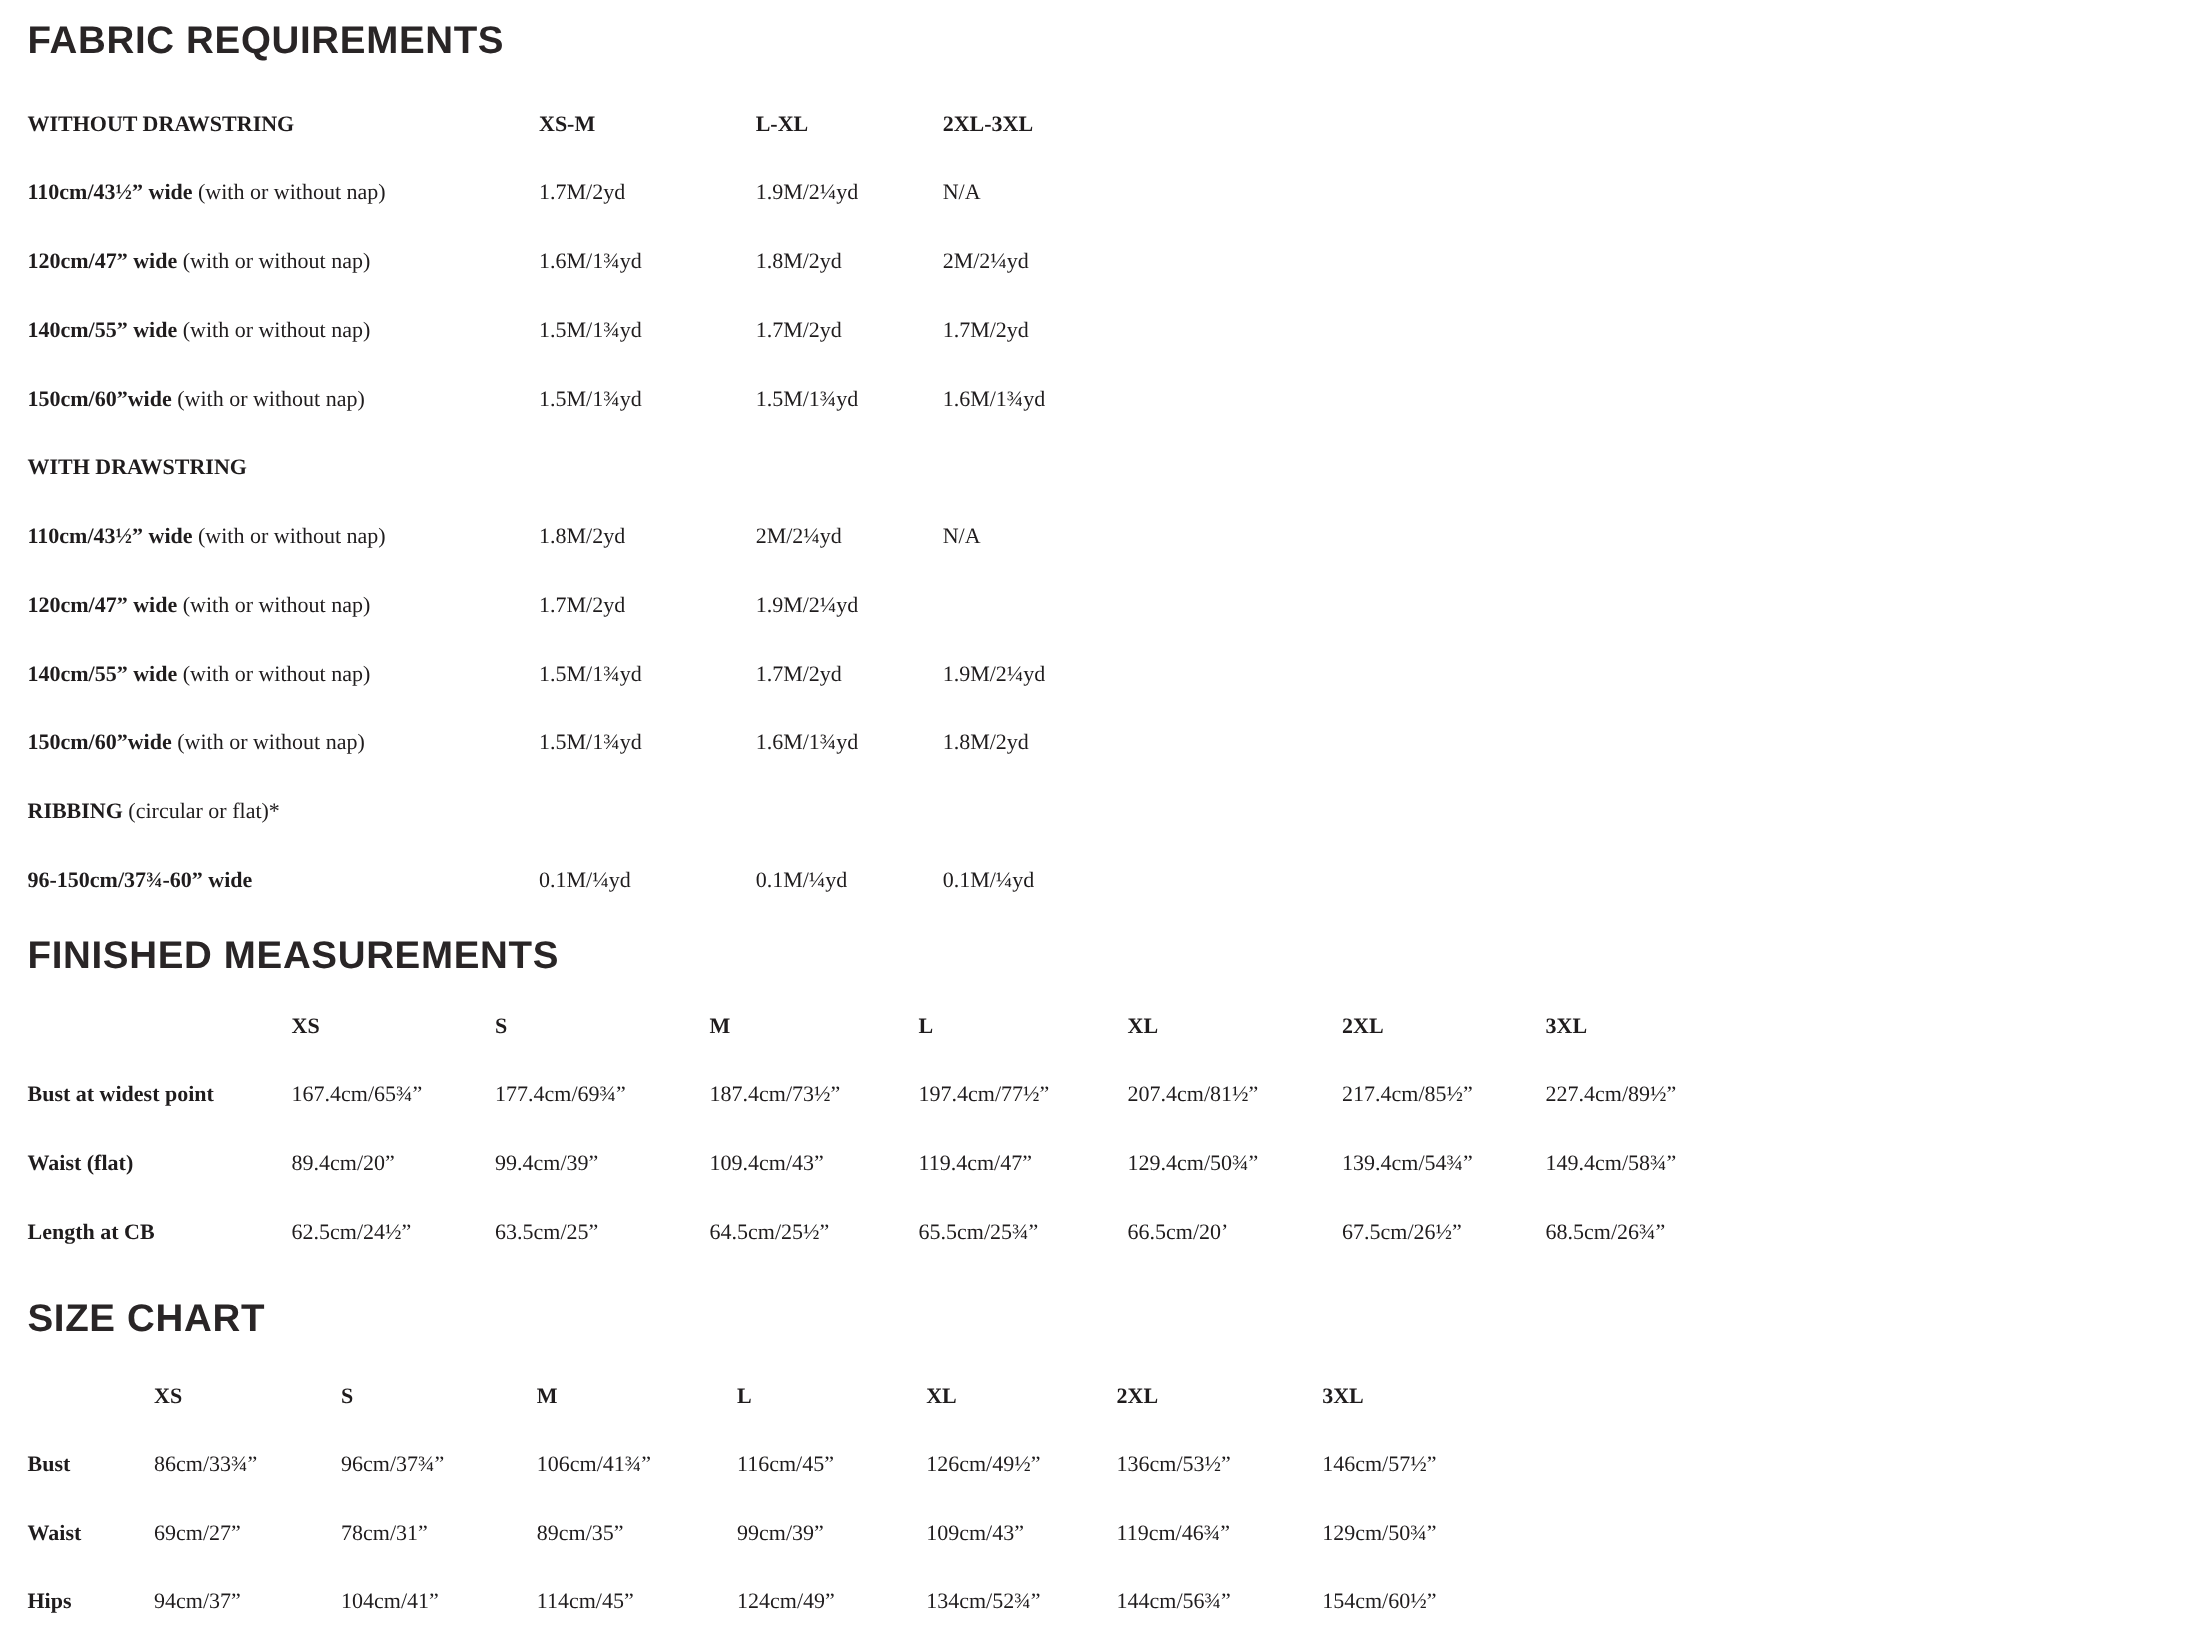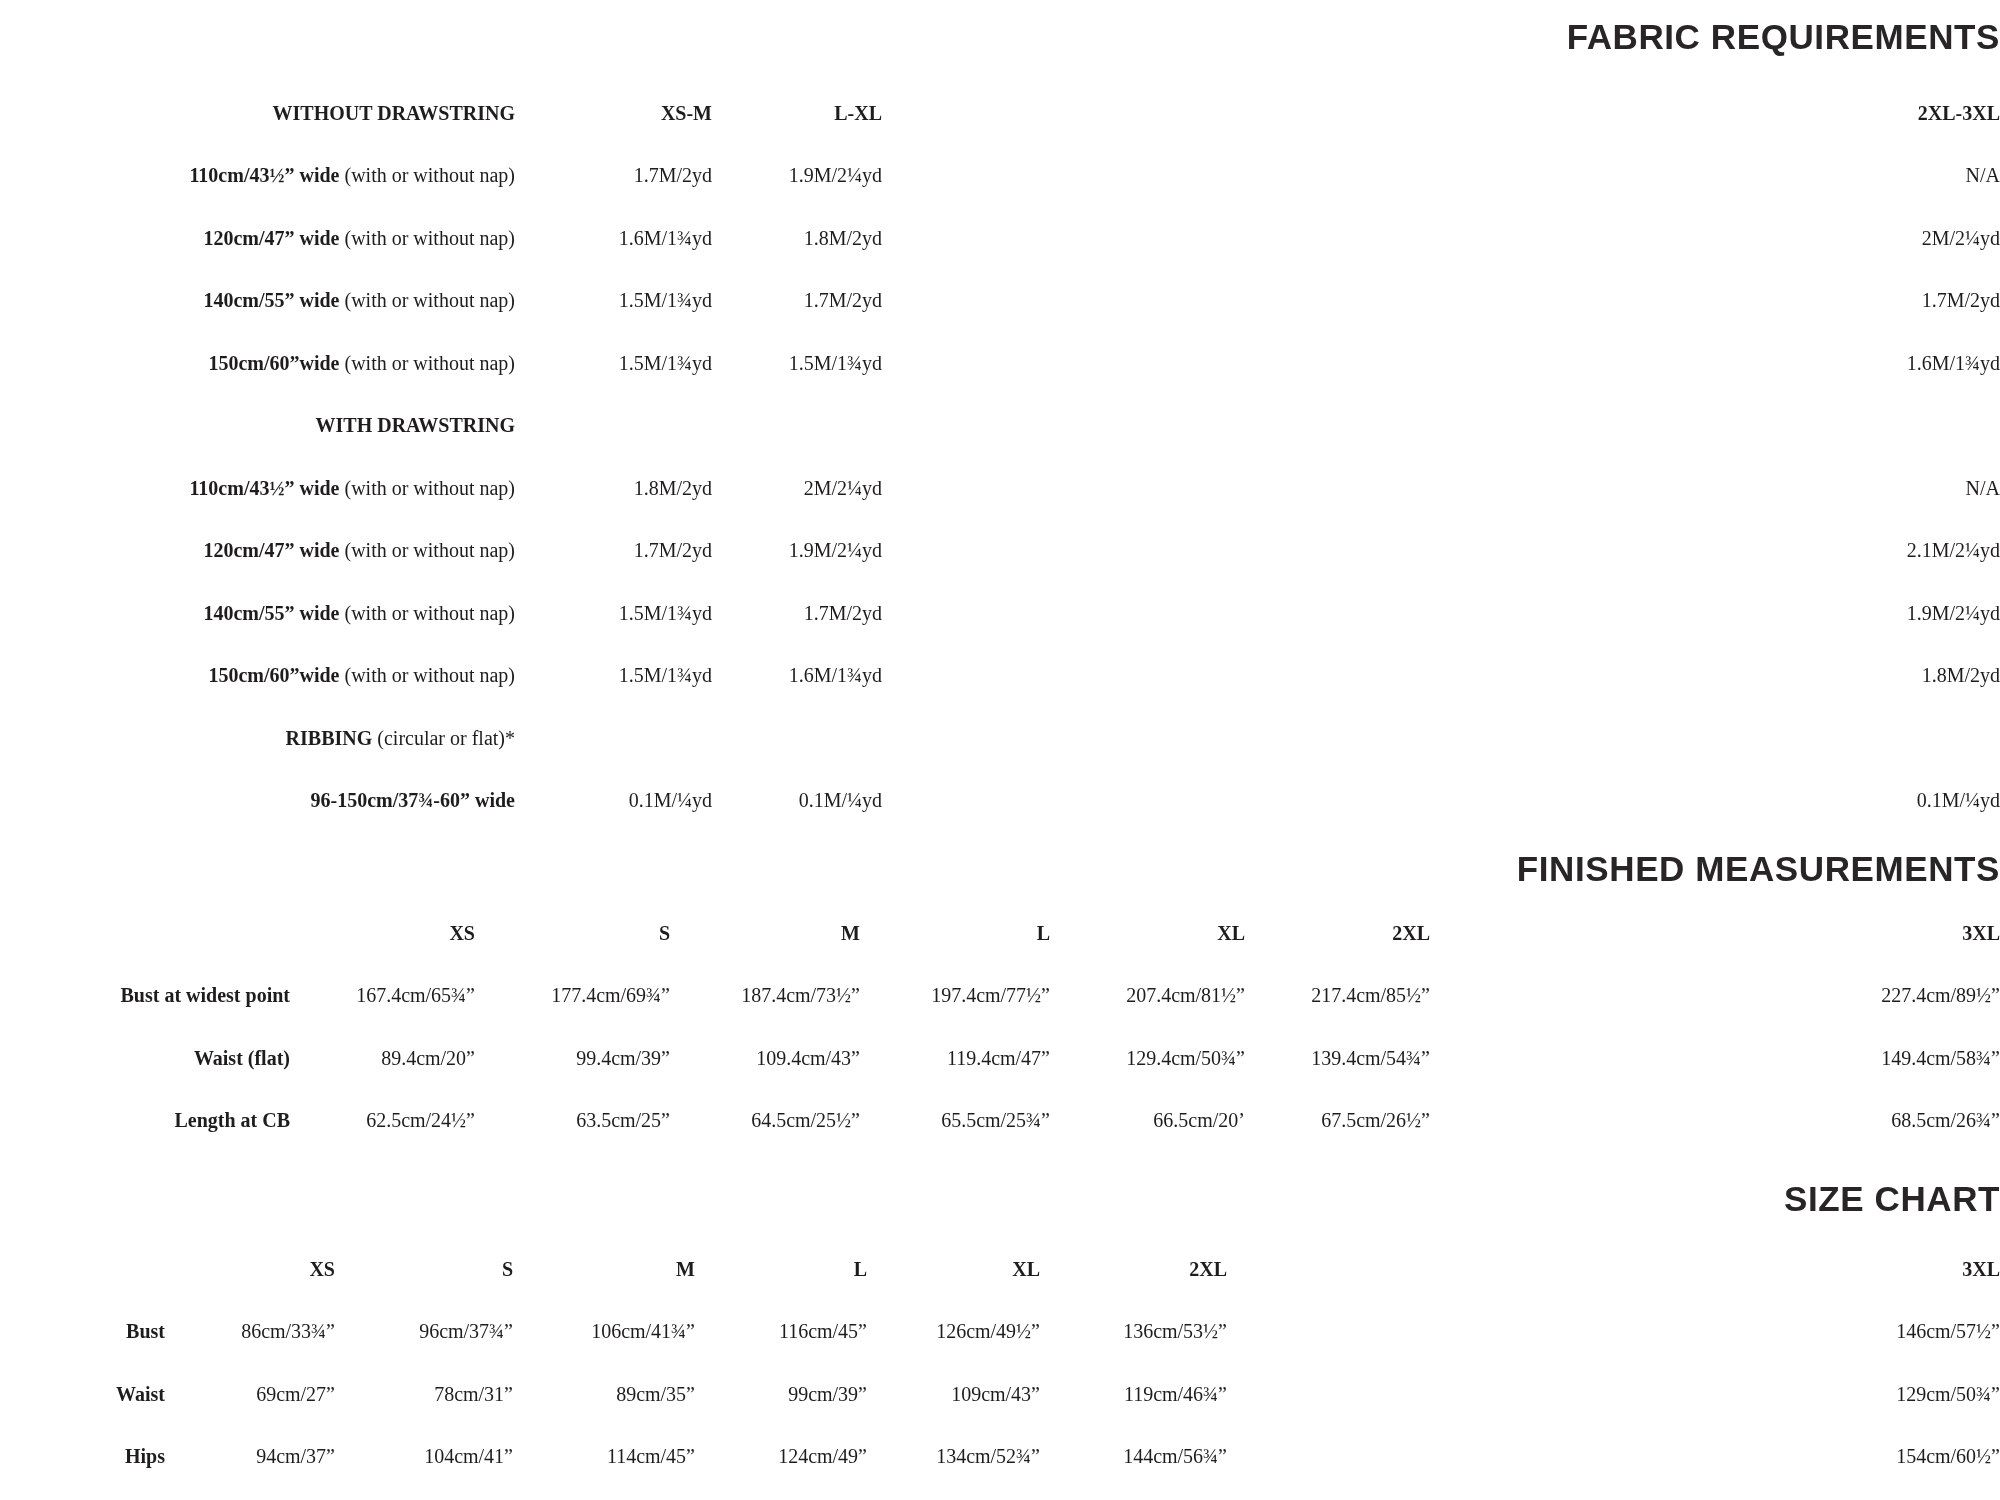--- a/index.html
+++ b/index.html
@@ -1,21 +1,21 @@
 <!DOCTYPE html>
 <html><head>
 <meta charset="utf-8">
 <style>
   html,body{margin:0;padding:0;background:#ffffff;}
   body{
     width:2000px;height:1500px;overflow:hidden;
     font-family:"Liberation Serif","DejaVu Serif",serif;
     color:#1f1c1d;
   }
-  .page{padding:18px 0 0 50px;text-align:right;}
+  .page{padding:18px 0 0 25px;}
   h1.sec-title{
     font-family:"Liberation Sans","DejaVu Sans",sans-serif;
     font-weight:bold;
     font-size:35px;
     line-height:38px;
     letter-spacing:0.6px;
     color:#292526;
     margin:0 0 26px 0;
   }
   .sec-finished h1.sec-title{margin-top:18px;margin-bottom:14px;}
@@ -81,21 +81,20 @@
         <div class="t-row">
           <div class="cell"><span class="b">110cm/43½” wide</span><span class="reg"> (with or without nap)</span></div>
           <div class="cell">1.8M/2yd</div>
           <div class="cell">2M/2¼yd</div>
           <div class="cell">N/A</div>
         </div>
         <div class="t-row">
           <div class="cell"><span class="b">120cm/47” wide</span><span class="reg"> (with or without nap)</span></div>
           <div class="cell">1.7M/2yd</div>
           <div class="cell">1.9M/2¼yd</div>
-          <div class="cell">2.1M/2¼yd</div>
         </div>
         <div class="t-row">
           <div class="cell"><span class="b">140cm/55” wide</span><span class="reg"> (with or without nap)</span></div>
           <div class="cell">1.5M/1¾yd</div>
           <div class="cell">1.7M/2yd</div>
           <div class="cell">1.9M/2¼yd</div>
         </div>
         <div class="t-row">
           <div class="cell"><span class="b">150cm/60”wide</span><span class="reg"> (with or without nap)</span></div>
           <div class="cell">1.5M/1¾yd</div>

